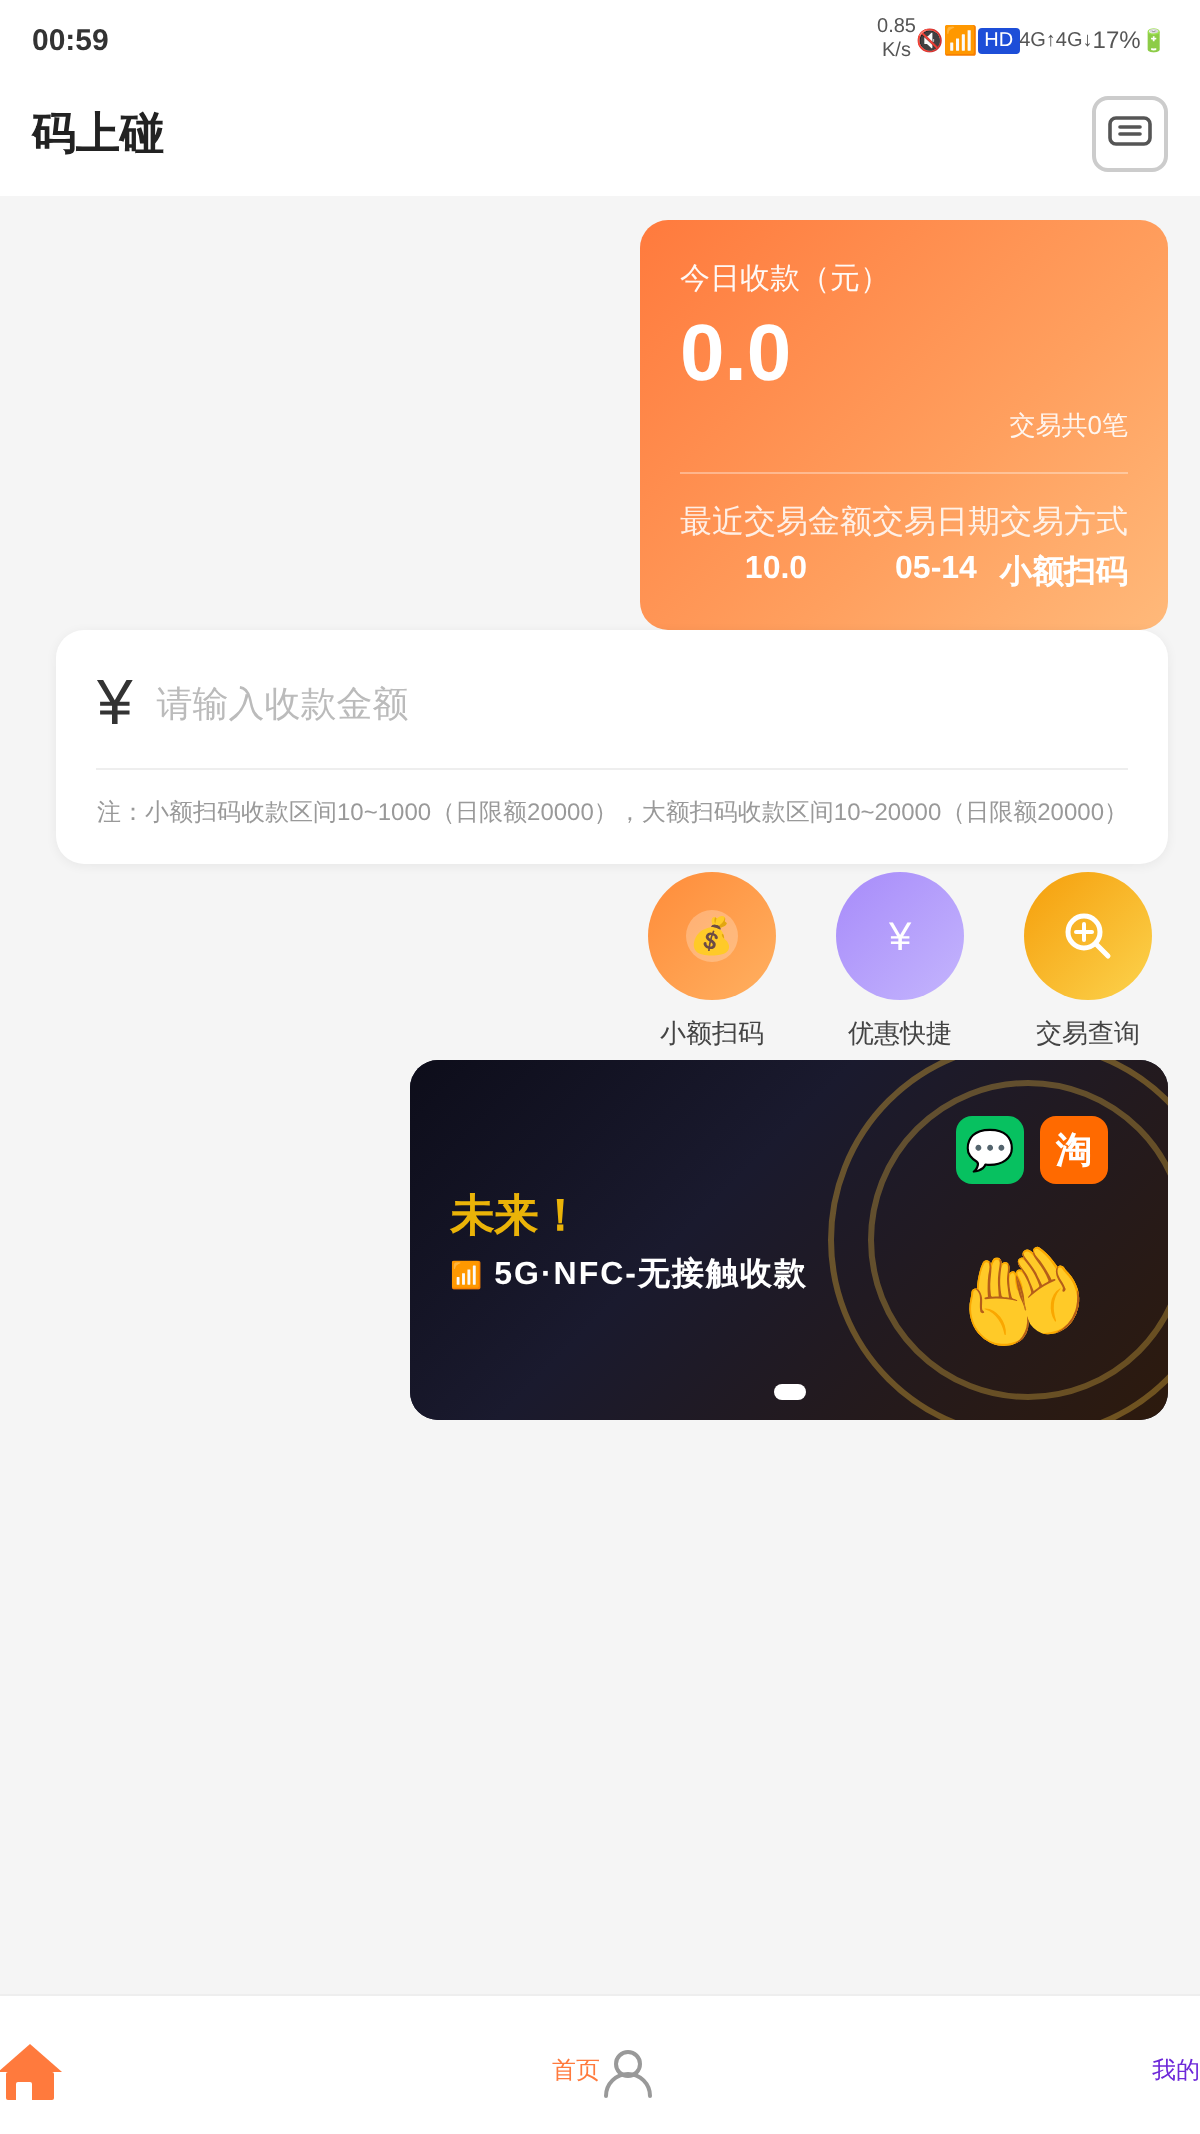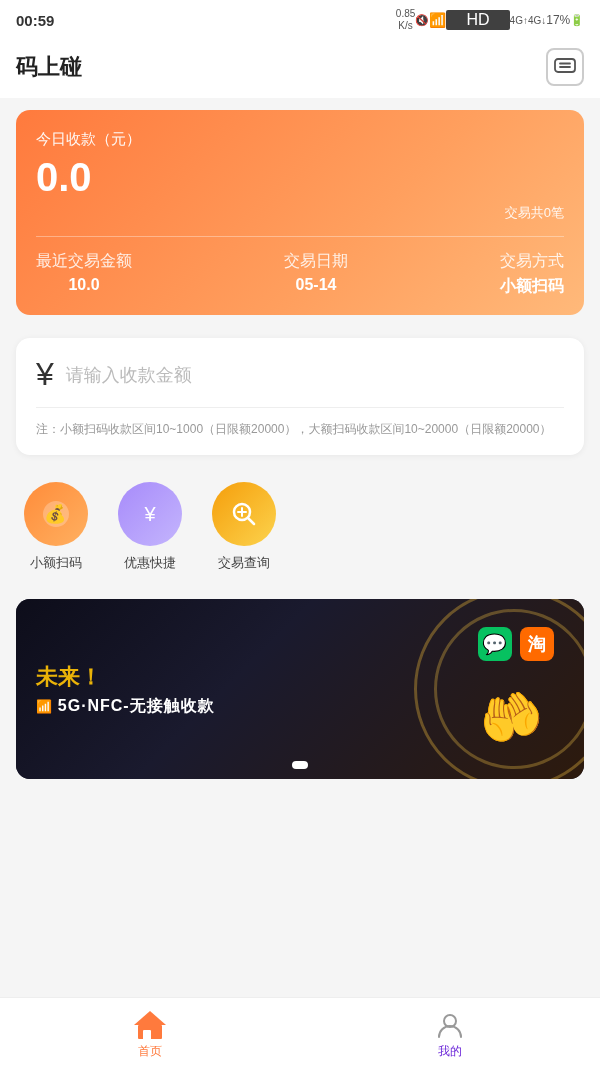--- a/index.html
+++ b/index.html
@@ -41,21 +41,22 @@
       border-radius: 8px;
       display: flex; align-items: center; justify-content: center;
       cursor: pointer;
     }
 
     
     .main-content {
       padding: 12px 16px;
       display: flex;
       flex-direction: column;
-      gap: 23px;
+      gap: 0;
+      align-items: flex-end;
     }
 
     
     .revenue-card {
       background: linear-gradient(135deg, #ff7a3d 0%, #ff9f5e 60%, #ffb97a 100%);
       border-radius: 14px;
       padding: 20px 20px 18px;
       color: #fff;
     }
     .revenue-label { font-size: 15px; opacity: 0.95; margin-bottom: 6px; }
@@ -198,24 +199,23 @@
       width: 600px;
       height: 70px;
       background: #fff;
       border-top: 1px solid #eee;
       display: flex;
       align-items: center;
     }
     .nav-item {
       flex: 1;
       display: flex;
-      flex-direction: column;
-      align-items: center;
-      justify-content: flex-start;
-      gap: 4px;
+      align-items: center;
+      justify-content: space-between;
+      gap: 21px;
       cursor: pointer;
       padding-top: 6px;
     }
     .nav-label { font-size: 12px; }
     .nav-item.active .nav-label { color: #ff7a3d; }
     .nav-item:not(.active) .nav-label { color: #6d28d9; }
     .house-roof {
       width: 0; height: 0;
       border-left: 16px solid transparent;
       border-right: 16px solid transparent;
@@ -242,21 +242,21 @@
   </style>
 </head>
 <body>
 
 <div class="status-bar">
   <span class="status-time">00:59</span>
   <div class="status-icons">
     <span style="font-size:10px; line-height:1.2; text-align:center;">0.85<br>K/s</span>
     <span>🔇</span>
     <span style="font-size:14px;">📶</span>
-    <span style="font-size:16px; background:#404040; color:#fff; padding:1px 20px; border-radius:2px;">HD</span>
+    <span style="font-size:10px; background:#1d4ed8; color:#fff; padding:1px 3px; border-radius:2px;">HD</span>
     <span style="font-size:10px;">4G↑</span>
     <span style="font-size:10px;">4G↓</span>
     <span style="font-size:12px;">17%</span>
     <span>🔋</span>
   </div>
 </div>
 
 <div class="app-header">
   <span class="app-title">码上碰</span>
   <div class="chat-icon-btn">

